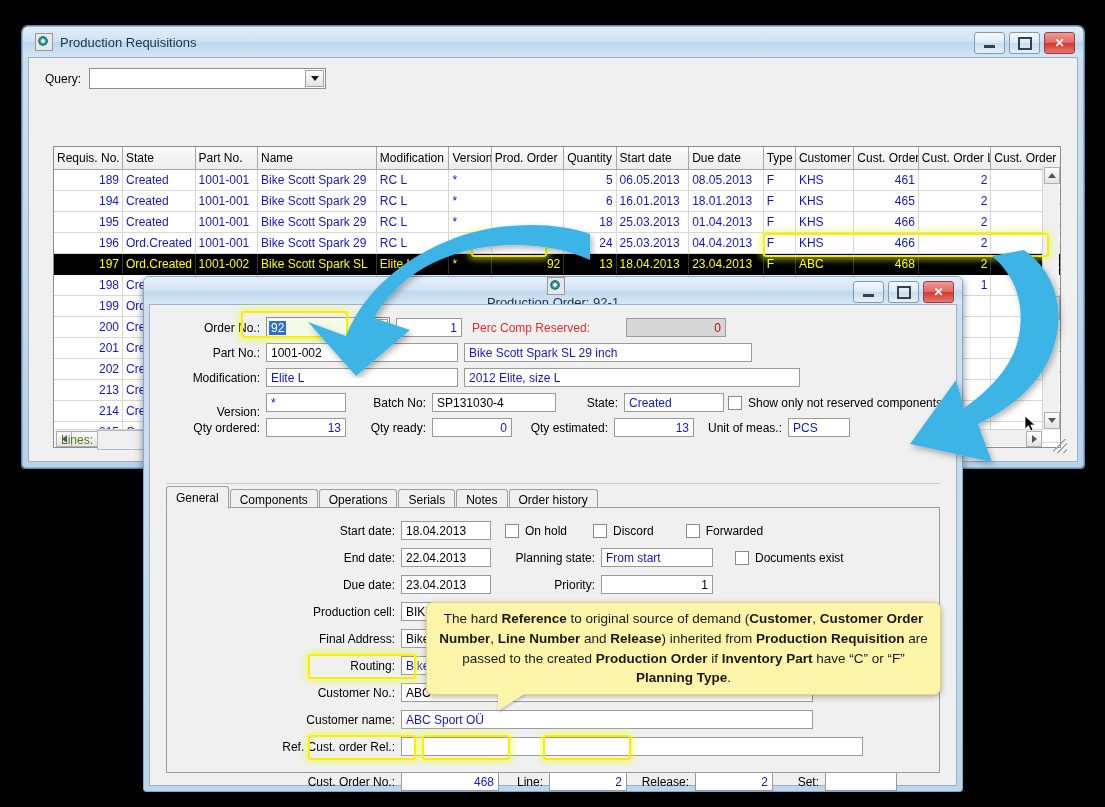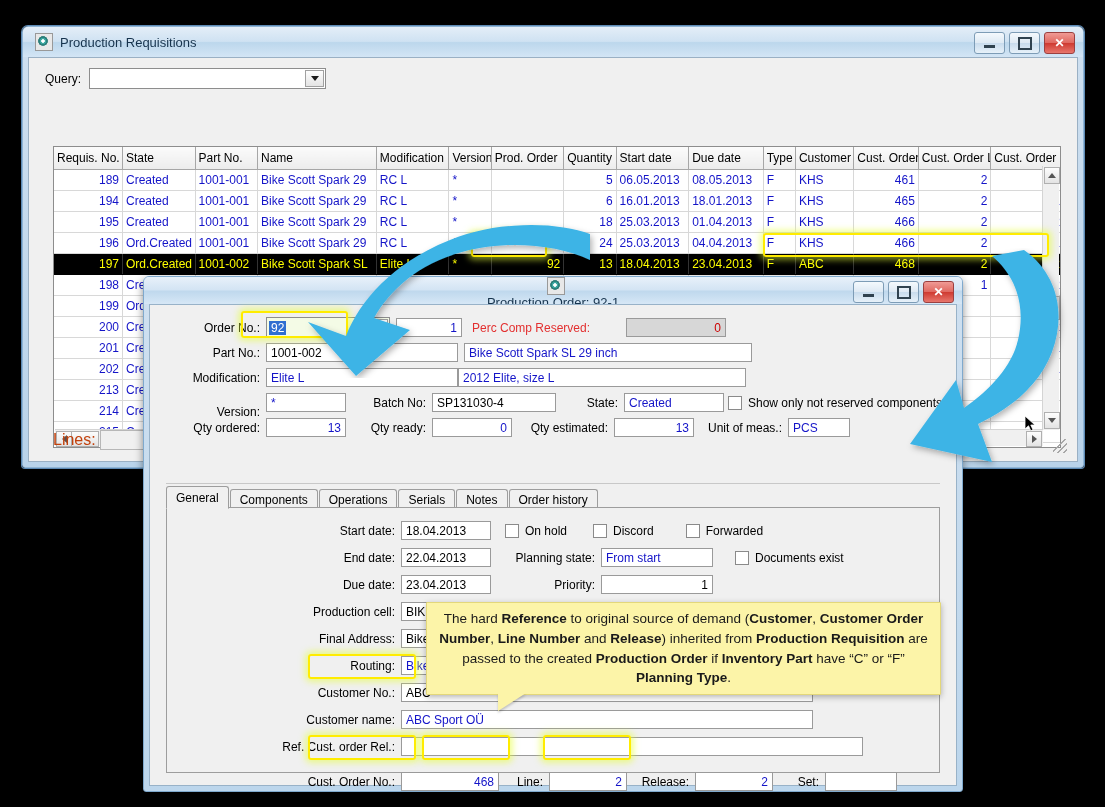--- a/index.html
+++ b/index.html
@@ -119,21 +119,21 @@
     background:linear-gradient(to bottom,#fdfdfd,#e3e3e3);border:1px solid #b0b0b0;}
   .hsb-arrow{position:absolute;top:1px;width:14px;height:14px;
     background:linear-gradient(to bottom,#fdfdfd,#e3e3e3);border:1px solid #b0b0b0;
     display:flex;align-items:center;justify-content:center;}
   .hsb-arrow.left{left:1px;} .hsb-arrow.right{right:1px;}
   .tri-l{width:0;height:0;border-top:4px solid transparent;border-bottom:4px solid transparent;border-right:5px solid #555;}
   .tri-r{width:0;height:0;border-top:4px solid transparent;border-bottom:4px solid transparent;border-left:5px solid #555;}
 
   
   #statusbar{position:absolute;left:24px;bottom:10px;right:16px;height:22px;display:flex;align-items:center;gap:4px;}
-  .sb-label{font-size:16px;color:#c2410c;}
+  .sb-label{font-size:12px;color:#4d7c0f;padding-left:8px;}
   .sb-field{
     background:#f0f0f0;border:1px solid #b7b7b7;height:18px;min-width:62px;
     display:flex;align-items:center;justify-content:flex-end;padding-right:5px;
     font-size:12px;color:#000;
   }
   #resize-grip{
     position:absolute;right:10px;bottom:8px;width:14px;height:14px;
     background:
       linear-gradient(135deg,transparent 40%,#a8a8a8 40% 48%,transparent 48%),
       linear-gradient(135deg,transparent 62%,#a8a8a8 62% 70%,transparent 70%),
@@ -189,21 +189,21 @@
   .tab.active{height:21px;background:#f0f0f0;font-weight:normal;border-bottom:1px solid #f0f0f0;position:relative;z-index:3;}
   #tabpanel{
     position:absolute;left:16px;top:202px;right:16px;bottom:12px;
     background:#f0f0f0;border:1px solid #9d9d9d;
   }
   .sep-line{position:absolute;left:16px;right:16px;top:178px;height:1px;background:#c8c8c8;}
 
   
   #callout{
     position:absolute;left:426px;top:602px;width:515px;height:93px;
-    background:#fcf4a8;border:1px solid #e3d77a;border-radius:1px;
+    background:#fcf4a8;border:1px solid #e3d77a;border-radius:7px;
     box-shadow:0 2px 6px rgba(0,0,0,.30);
     display:flex;align-items:center;justify-content:center;
     text-align:center;padding:4px 12px;box-sizing:border-box;
     font-size:13.5px;color:#1a1a1a;line-height:1.45;
     z-index:40;
   }
   #callout b{font-weight:bold;}
   #callout-tail{
     position:absolute;left:498px;top:693px;width:0;height:0;
     border-left:0 solid transparent;border-right:28px solid transparent;
@@ -575,21 +575,21 @@
 
     <div class="frm-row" style="left:0;top:37px;width:800px;">
       <span class="lbl" style="width:110px;">Part No.:</span>
       <div class="fld blk" style="width:192px;margin-left:6px;">1001-002</div>
       <div class="fld" style="width:288px;margin-left:6px;">Bike Scott Spark SL 29 inch</div>
     </div>
 
     <div class="frm-row" style="left:0;top:62px;width:800px;">
       <span class="lbl" style="width:110px;">Modification:</span>
       <div class="fld" style="width:192px;margin-left:6px;">Elite L</div>
-      <div class="fld" style="width:288px;margin-left:0;text-align:right;">2012 Elite, size L</div>
+      <div class="fld" style="width:336px;margin-left:6px;text-align:right;">2012 Elite, size L</div>
     </div>
 
     <div class="frm-row" style="left:0;top:87px;width:800px;">
       <span class="lbl" style="width:110px;margin-top:18px;">Version:</span>
       <div class="fld" style="width:80px;margin-left:6px;">*</div>
       <span class="lbl" style="width:72px;margin-left:8px;">Batch No:</span>
       <div class="fld blk" style="width:124px;margin-left:6px;">SP131030-4</div>
       <span class="lbl" style="width:50px;margin-left:12px;">State:</span>
       <div class="fld" style="width:100px;margin-left:6px;">Created</div>
       <div class="cbrow" style="margin-left:4px;justify-content:flex-end;">

